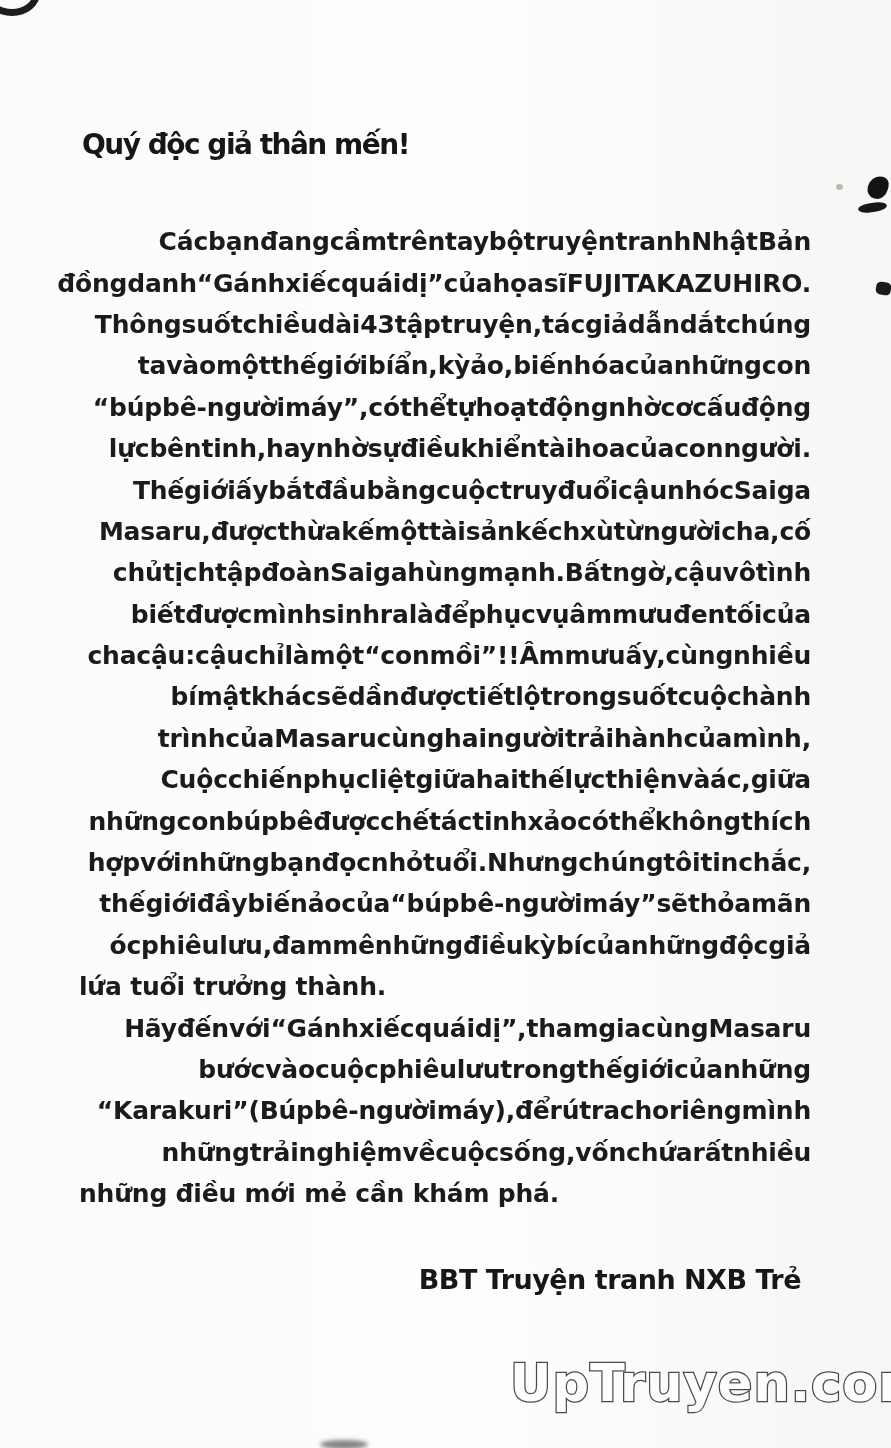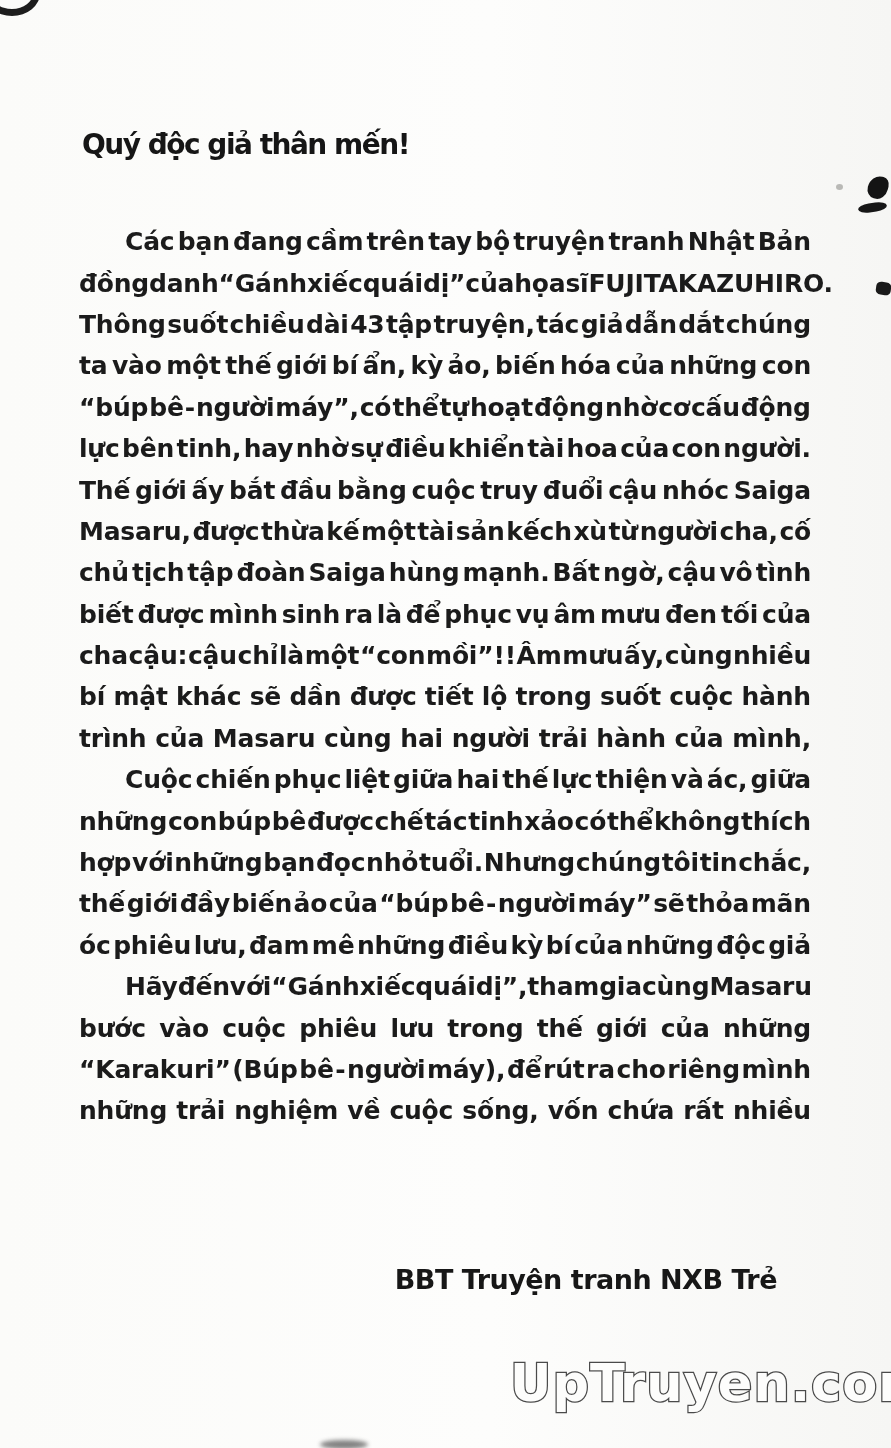--- a/index.html
+++ b/index.html
@@ -28,38 +28,38 @@
 
   .letter-body {
     position: absolute;
     left: 79px;
     top: 221px;
     width: 732px;
   }
 
   .line {
     display: flex;
-    justify-content: space-between;
+    justify-content: flex-end;
     align-items: center;
     height: 41.4px;
     font-size: 25px;
     font-weight: bold;
     letter-spacing: -0.2px;
     color: #1b1b1b;
     white-space: pre;
   }
   .line.first { padding-left: 46px; }
   .line.last {
     display: block;
     line-height: 41.4px;
   }
 
   .signature {
     position: absolute;
-    right: 114px;
+    right: 90px;
     top: 1264px;
     font-size: 27px;
     font-weight: bold;
     letter-spacing: -0.5px;
     color: #171717;
     white-space: nowrap;
   }
 
   .watermark {
     position: absolute;
@@ -145,23 +145,25 @@
       <div class="line"><span>chủ</span><span>tịch</span><span>tập</span><span>đoàn</span><span>Saiga</span><span>hùng</span><span>mạnh.</span><span>Bất</span><span>ngờ,</span><span>cậu</span><span>vô</span><span>tình</span></div>
       <div class="line"><span>biết</span><span>được</span><span>mình</span><span>sinh</span><span>ra</span><span>là</span><span>để</span><span>phục</span><span>vụ</span><span>âm</span><span>mưu</span><span>đen</span><span>tối</span><span>của</span></div>
       <div class="line"><span>cha</span><span>cậu:</span><span>cậu</span><span>chỉ</span><span>là</span><span>một</span><span>“con</span><span>mồi”!!</span><span>Âm</span><span>mưu</span><span>ấy,</span><span>cùng</span><span>nhiều</span></div>
       <div class="line"><span>bí</span><span>mật</span><span>khác</span><span>sẽ</span><span>dần</span><span>được</span><span>tiết</span><span>lộ</span><span>trong</span><span>suốt</span><span>cuộc</span><span>hành</span></div>
       <div class="line"><span>trình</span><span>của</span><span>Masaru</span><span>cùng</span><span>hai</span><span>người</span><span>trải</span><span>hành</span><span>của</span><span>mình,</span></div>
       <div class="line first"><span>Cuộc</span><span>chiến</span><span>phục</span><span>liệt</span><span>giữa</span><span>hai</span><span>thế</span><span>lực</span><span>thiện</span><span>và</span><span>ác,</span><span>giữa</span></div>
       <div class="line"><span>những</span><span>con</span><span>búp</span><span>bê</span><span>được</span><span>chế</span><span>tác</span><span>tinh</span><span>xảo</span><span>có</span><span>thể</span><span>không</span><span>thích</span></div>
       <div class="line"><span>hợp</span><span>với</span><span>những</span><span>bạn</span><span>đọc</span><span>nhỏ</span><span>tuổi.</span><span>Nhưng</span><span>chúng</span><span>tôi</span><span>tin</span><span>chắc,</span></div>
       <div class="line"><span>thế</span><span>giới</span><span>đầy</span><span>biến</span><span>ảo</span><span>của</span><span>“búp</span><span>bê</span><span>-</span><span>người</span><span>máy”</span><span>sẽ</span><span>thỏa</span><span>mãn</span></div>
       <div class="line"><span>óc</span><span>phiêu</span><span>lưu,</span><span>đam</span><span>mê</span><span>những</span><span>điều</span><span>kỳ</span><span>bí</span><span>của</span><span>những</span><span>độc</span><span>giả</span></div>
+      <div class="line last">lứa tuổi trưởng thành.</div>
       <div class="line first"><span>Hãy</span><span>đến</span><span>với</span><span>“Gánh</span><span>xiếc</span><span>quái</span><span>dị”,</span><span>tham</span><span>gia</span><span>cùng</span><span>Masaru</span></div>
       <div class="line"><span>bước</span><span>vào</span><span>cuộc</span><span>phiêu</span><span>lưu</span><span>trong</span><span>thế</span><span>giới</span><span>của</span><span>những</span></div>
       <div class="line"><span>“Karakuri”</span><span>(Búp</span><span>bê</span><span>-</span><span>người</span><span>máy),</span><span>để</span><span>rút</span><span>ra</span><span>cho</span><span>riêng</span><span>mình</span></div>
       <div class="line"><span>những</span><span>trải</span><span>nghiệm</span><span>về</span><span>cuộc</span><span>sống,</span><span>vốn</span><span>chứa</span><span>rất</span><span>nhiều</span></div>
+      <div class="line last">những điều mới mẻ cần khám phá.</div>
     </div>
 
   <div class="signature">BBT Truyện tranh NXB Trẻ</div>
 
   <div class="watermark">UpTruyen.com</div>
 
 </div>
 
 </body></html>

